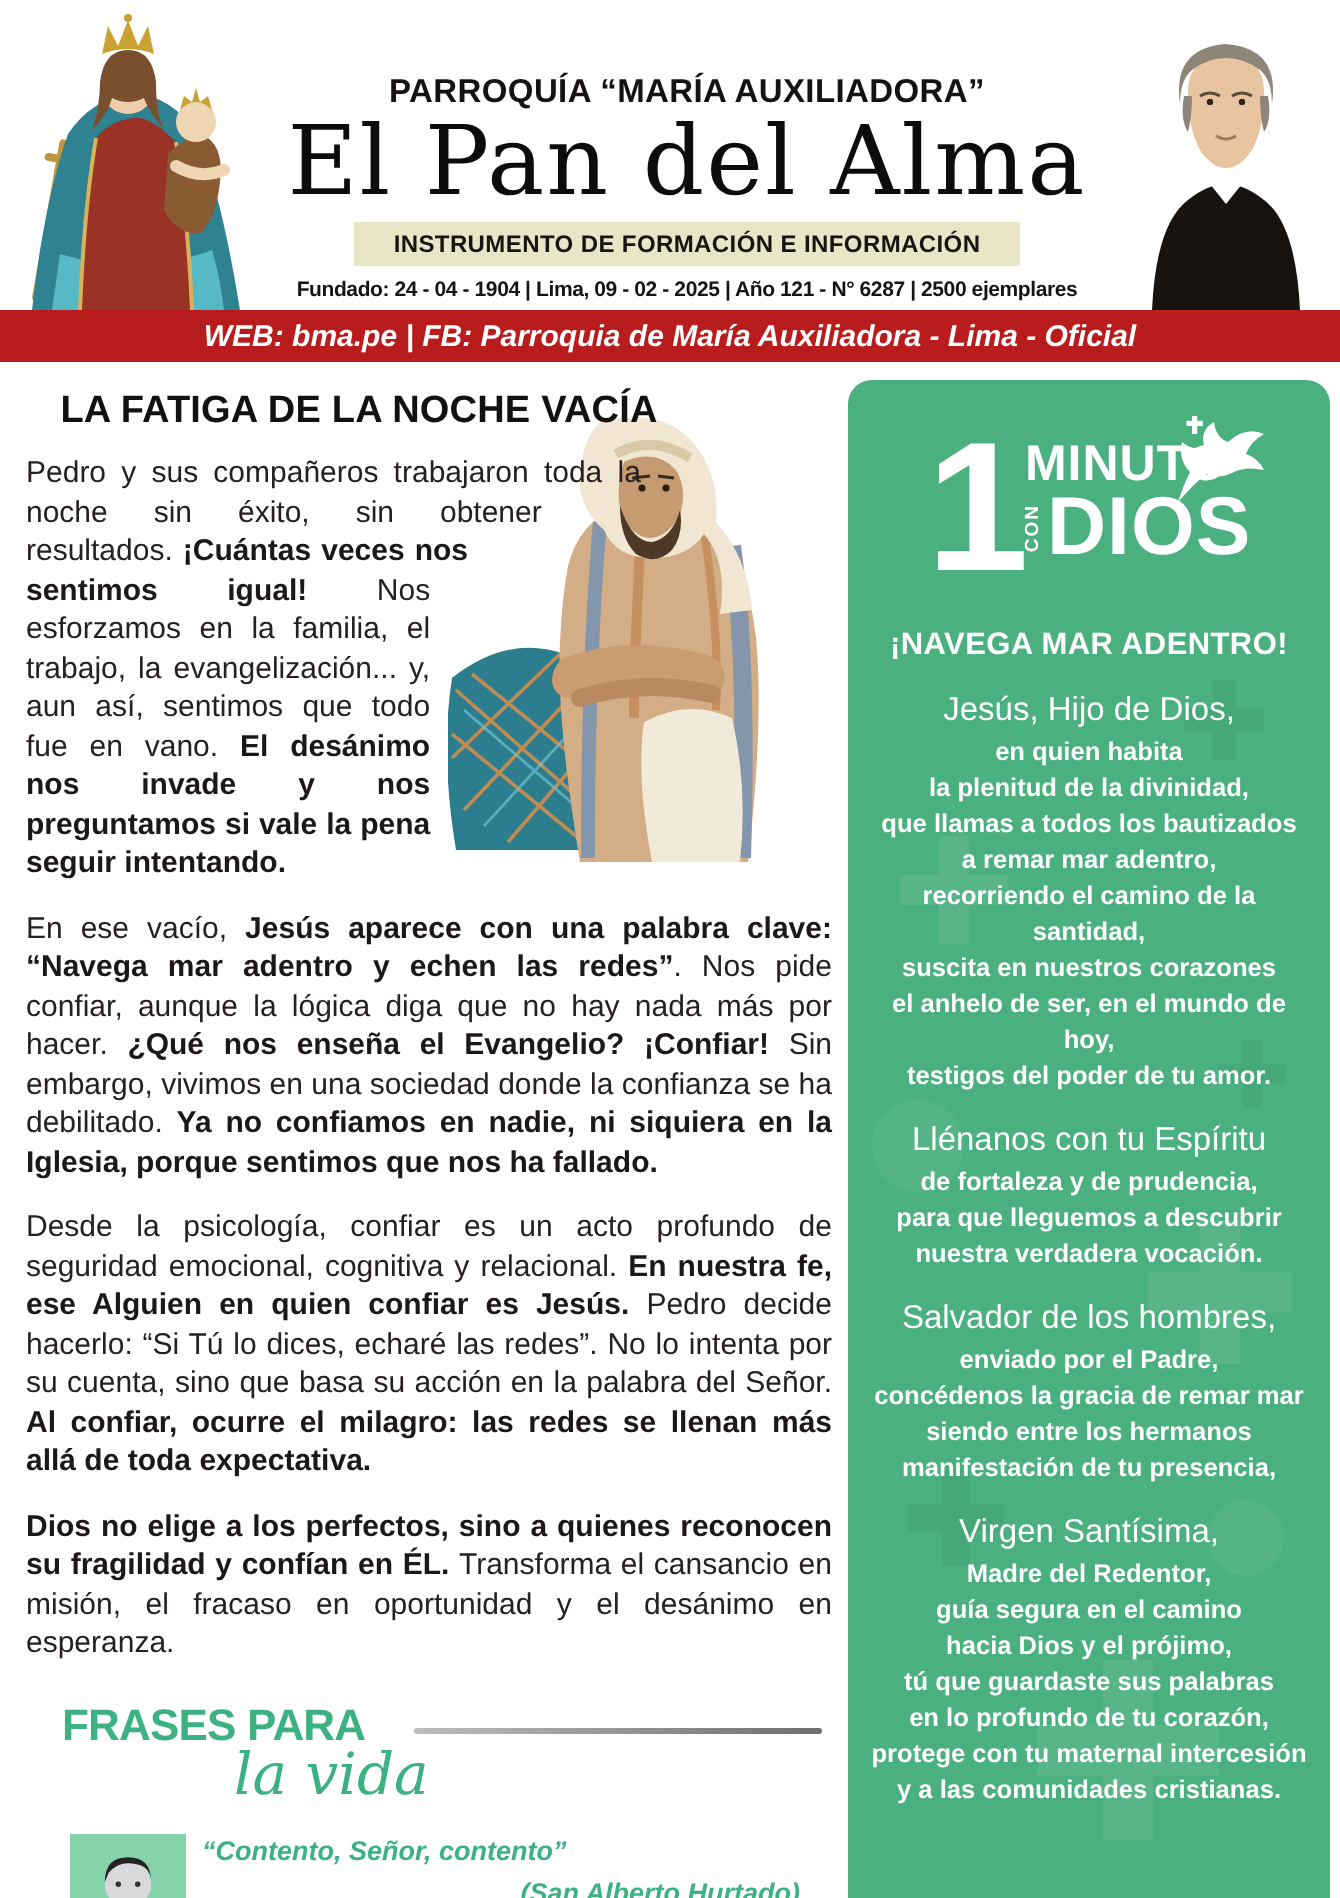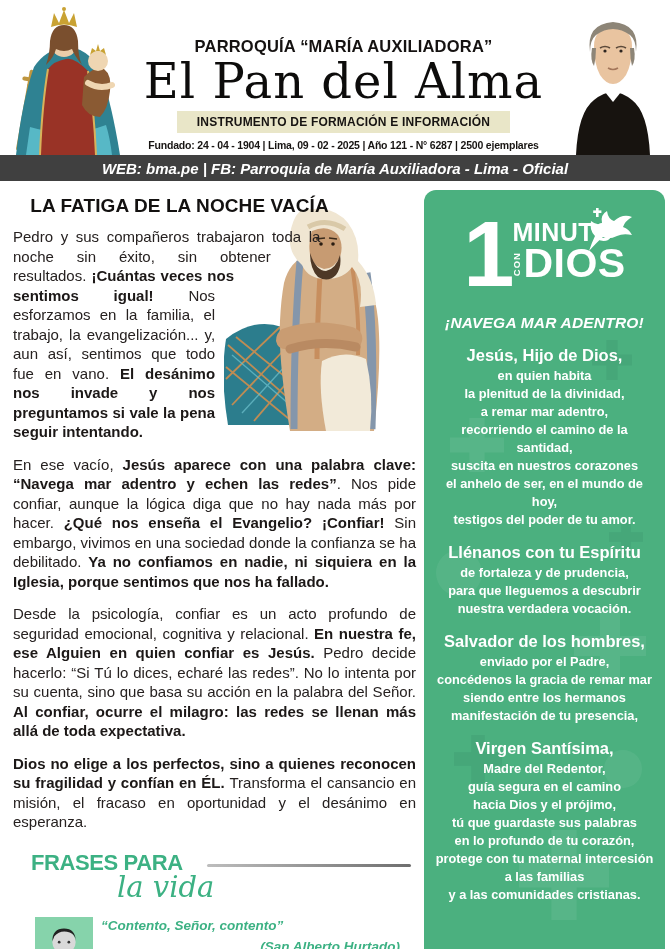--- a/index.html
+++ b/index.html
@@ -12,21 +12,21 @@
   .statue-img { position:absolute; left:0; top:5px; width:132px; height:150px; }
   .bosco-img  { position:absolute; right:0; top:16px; width:114px; height:139px; }
   .header-center { position:absolute; left:133px; right:116px; top:16px; text-align:center; }
   .parish { margin-top:21px; font-size:16.5px; font-weight:bold; letter-spacing:.2px; color:#151211; }
   .main-title { font-family:"DejaVu Serif","Liberation Serif",serif; 
                 font-size:48px; line-height:1.02; color:#0d0c0b; margin-top:1px; letter-spacing:1px; }
   .subtitle-bar { display:inline-block; background:#e9e6c8; padding:4px 20px; font-size:12px;
                   font-weight:bold; margin-top:5px; color:#171412; letter-spacing:.2px; }
   .founded { font-size:10.5px; font-weight:bold; margin-top:6px; color:#171412;
              letter-spacing:-.2px; white-space:nowrap; }
-  .webbar { height:26px; background:#404040; color:#fff; display:flex; align-items:center;
+  .webbar { height:26px; background:#b91c1c; color:#fff; display:flex; align-items:center;
             justify-content:center; font-weight:bold; font-style:italic; font-size:15px; }
 
   
   .content { position:relative; height:856px; background:#fff; }
   .left-col { position:absolute; left:13px; top:14px; width:403px; }
 
   .article-title { font-size:19px; font-weight:bold; text-align:center; color:#131110;
                    margin:0 70px 10px 0; letter-spacing:.1px; }
   .fisherman-float { float:right; width:192px; height:228px; margin:-18px 0 4px 10px;
                      shape-outside: polygon(60% 0%, 100% 0%, 100% 100%, 4% 100%, 4% 34%, 32% 20%, 60% 10%);
@@ -63,23 +63,23 @@
   .logo { position:relative; display:flex; justify-content:center; align-items:flex-start; margin-top:2px; }
   .logo-one { font-size:92px; font-weight:bold; line-height:76px; letter-spacing:-4px; }
   .logo-right { text-align:left; margin-left:2px; margin-top:4px; }
   .logo-minuto { font-size:25px; font-weight:bold; letter-spacing:.5px; line-height:24px; }
   .logo-row2 { display:flex; align-items:center; }
   .logo-con { writing-mode:vertical-rl; transform:rotate(180deg); font-size:9.5px; font-weight:bold;
               letter-spacing:1px; line-height:10px; margin:2px 1px 0 0; }
   .logo-dios { font-size:41px; font-weight:bold; line-height:36px; letter-spacing:.5px; }
   .logo-dove { position:absolute; right:22px; top:-8px; width:50px; height:44px; }
 
-  .sb-headline { margin-top:22px; font-size:15.5px; font-weight:bold; font-style:italic; letter-spacing:.2px; }
+  .sb-headline { margin-top:22px; font-size:15.5px; font-weight:bold; letter-spacing:.2px; }
   .stanza { margin-top:13px; }
-  .stanza-header { font-size:16.5px; font-weight:bold; line-height:21px; margin-bottom:1px;text-align:center; }
+  .stanza-header { font-size:16.5px; font-weight:normal; line-height:21px; margin-bottom:1px;text-align:center; }
   .stanza-line { font-size:12.8px; font-weight:bold; line-height:18px; }
 </style>
 </head>
 <body>
 
 <div class="page">
 
   <div class="header">
 
     <div class="statue-img">
@@ -233,20 +233,21 @@
           </svg>
         </div>
 
         <div class="sb-headline">¡NAVEGA MAR ADENTRO!</div>
 
         <div class="stanza">
           <div class="stanza-header">Jesús, Hijo de Dios,</div>
           <div>
               <div class="stanza-line">en quien habita</div>
               <div class="stanza-line">la plenitud de la divinidad,</div>
+              <div class="stanza-line">que llamas a todos los bautizados</div>
               <div class="stanza-line">a remar mar adentro,</div>
               <div class="stanza-line">recorriendo el camino de la santidad,</div>
               <div class="stanza-line">suscita en nuestros corazones</div>
               <div class="stanza-line">el anhelo de ser, en el mundo de hoy,</div>
               <div class="stanza-line">testigos del poder de tu amor.</div>
             </div>
         </div>
 
         <div class="stanza">
           <div class="stanza-header">Llénanos con tu Espíritu</div>
@@ -269,20 +270,19 @@
 
         <div class="stanza">
           <div class="stanza-header">Virgen Santísima,</div>
           <div>
               <div class="stanza-line">Madre del Redentor,</div>
               <div class="stanza-line">guía segura en el camino</div>
               <div class="stanza-line">hacia Dios y el prójimo,</div>
               <div class="stanza-line">tú que guardaste sus palabras</div>
               <div class="stanza-line">en lo profundo de tu corazón,</div>
               <div class="stanza-line">protege con tu maternal intercesión</div>
-              <div class="stanza-line">a las familias</div>
               <div class="stanza-line">y a las comunidades cristianas.</div>
             </div>
         </div>
       </div>
     </div>
   </div>
 </div>
 
 </body></html>

